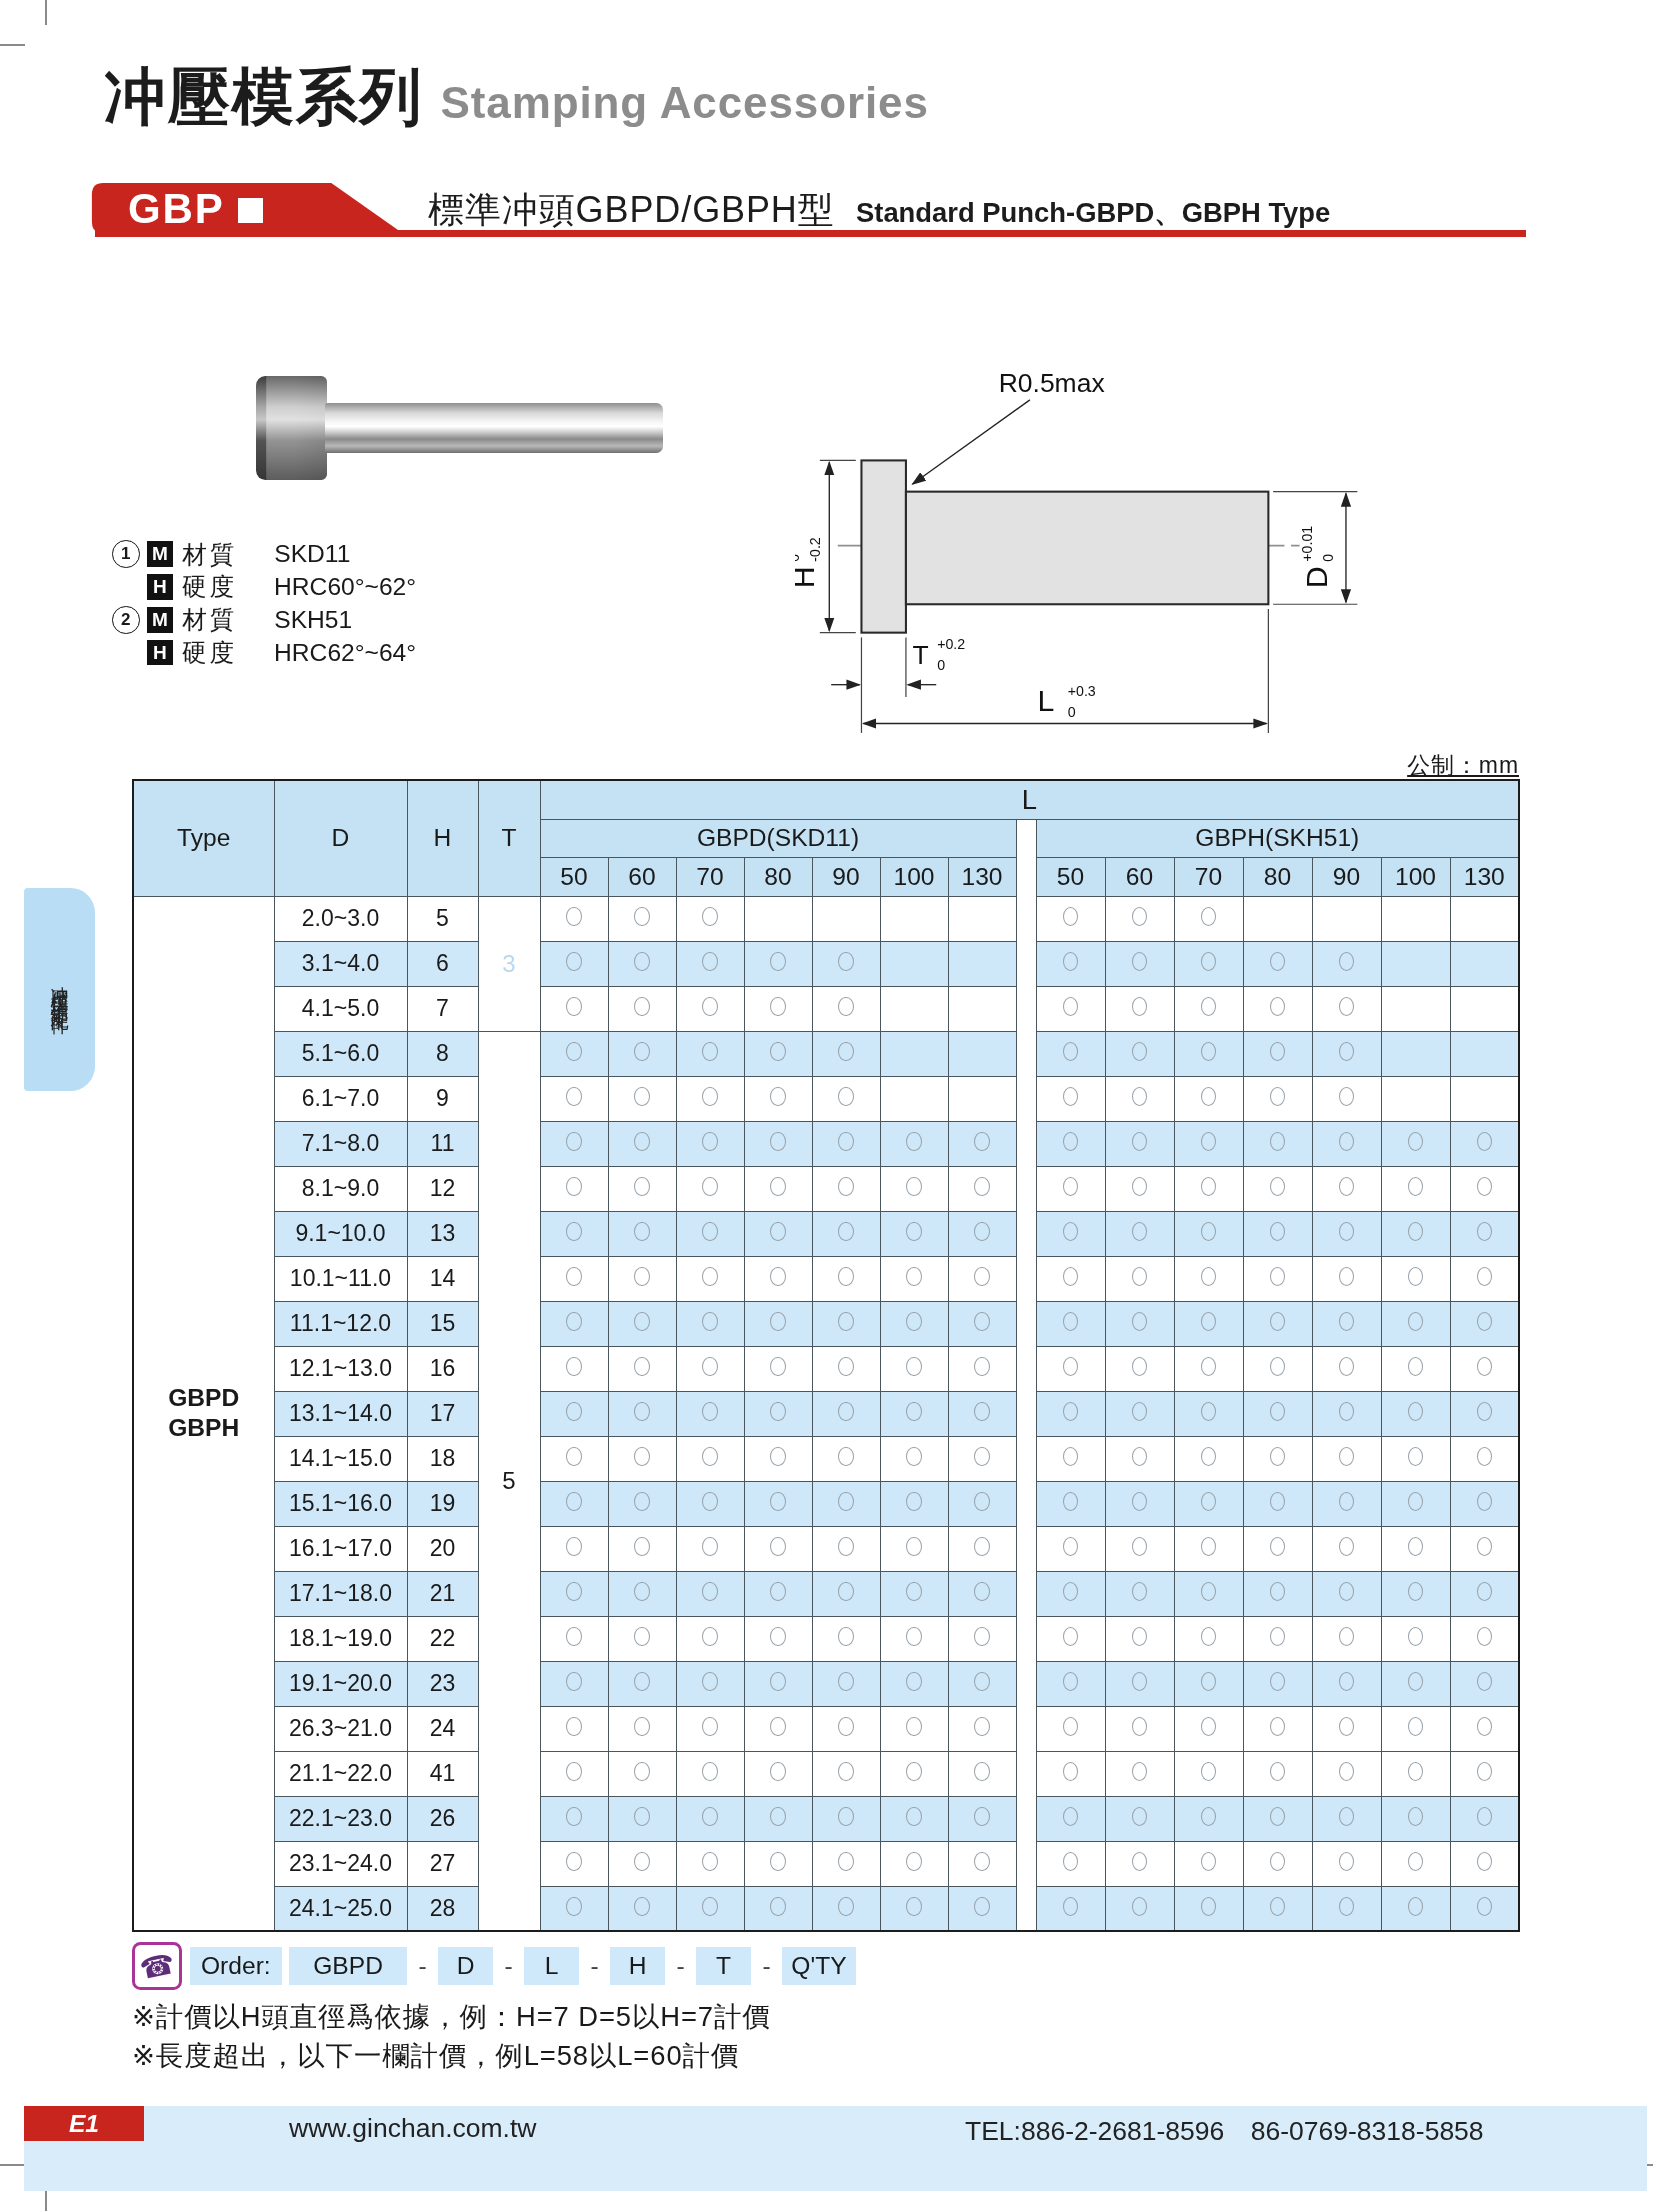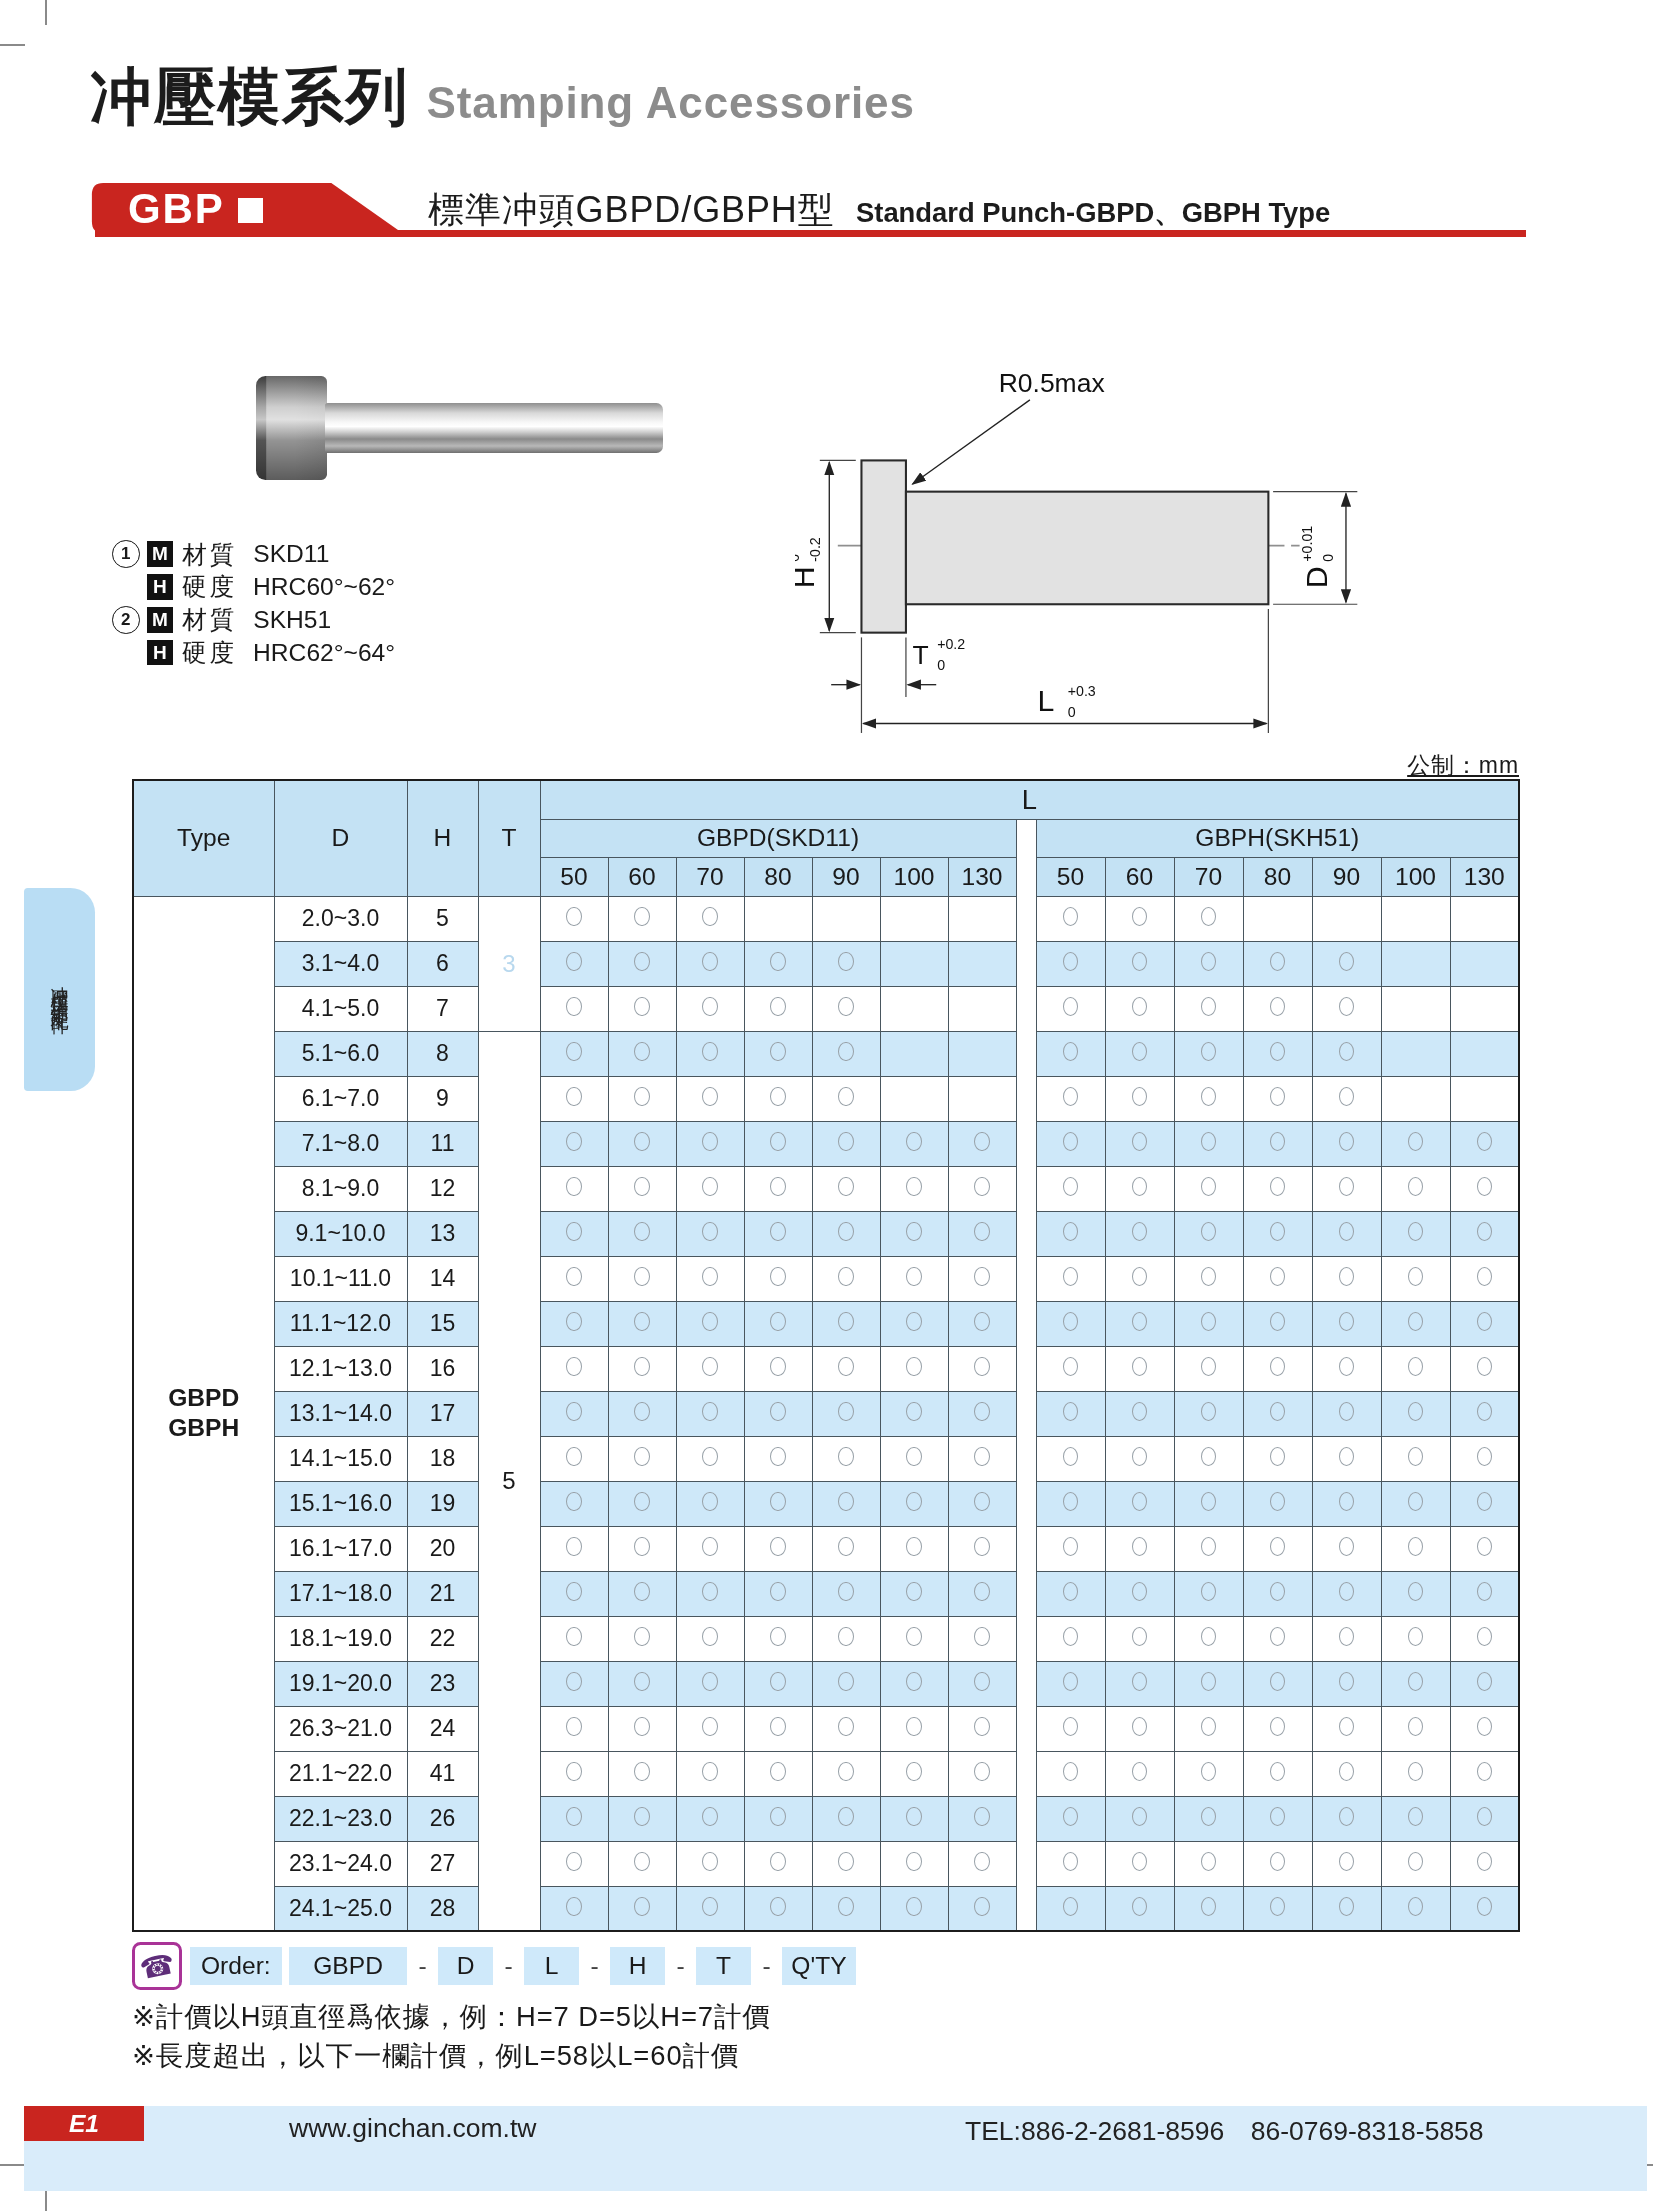--- a/index.html
+++ b/index.html
@@ -2,21 +2,21 @@
 <html style="font-size:15px"><head>
 <meta charset="utf-8">
 <style>
   html,body{margin:0;padding:0;background:#fff;}
   #page{position:relative;width:1653px;height:2212px;background:#fff;overflow:hidden;
         font-family:"Liberation Sans","DejaVu Sans",sans-serif;color:#1a1a1a;}
   
   .mark{position:absolute;background:#8a8a8a;}
   
   .title-row{position:absolute;left:90px;top:55px;display:flex;align-items:baseline;gap:17px;}
-  .title-cjk{font-size:62px;font-weight:bold;letter-spacing:1.9px;color:#1c1c1c;}
+  .title-cjk{font-size:62px;font-weight:bold;letter-spacing:1.9px;color:#1c1c1c;margin-left:14px;}
   .title-en{font-size:44px;font-weight:bold;color:#8c8c8c;letter-spacing:0.9px;}
   .red-line{position:absolute;left:95px;top:230px;width:1431px;height:6.6px;background:#c9251f;}
   .badge-wrap{position:absolute;left:90px;top:181px;width:317px;height:54px;}
   .badge-text{position:absolute;left:38px;top:3.8px;display:flex;align-items:center;gap:13.2px;
               color:#fff;font-size:42px;font-weight:900;letter-spacing:1.9px;}
   .badge-square{display:inline-block;width:24.6px;height:24.6px;background:#fff;margin-top:3.8px;}
   .subtitle-cjk{position:absolute;left:428px;top:186px;font-size:36px;font-weight:500;color:#1c1c1c;letter-spacing:0.9px;}
   .subtitle-en{position:absolute;left:856px;top:195px;font-size:27.4px;font-weight:bold;color:#1c1c1c;}
   
   .photo-head{position:absolute;left:256px;top:376px;width:71px;height:104px;border-radius:9.5px 5.7px 5.7px 9.5px;
@@ -26,21 +26,21 @@
      background:linear-gradient(180deg,#8f8f8f,#d8d8d8 20%,#f7f7f7 38%,#ffffff 47%,#cfcfcf 58%,#8a8a8a 72%,#b8b8b8 86%,#6f6f6f);}
   
   .materials{position:absolute;left:112px;top:538px;font-size:24.6px;}
   .mat-line{display:flex;align-items:center;height:32px;margin-bottom:0.9px;}
   .cnum{display:inline-flex;width:25.6px;height:25.6px;border:1.9px solid #111;border-radius:50%;
         align-items:center;justify-content:center;font-size:17px;font-weight:bold;margin-right:7.6px;}
   .cnum-spacer{display:inline-block;width:35px;}
   .mbadge{display:inline-flex;width:25.6px;height:25.6px;background:#111;color:#fff;font-weight:bold;font-size:19px;
         align-items:center;justify-content:center;margin-right:9.5px;}
   .mtext{display:inline-block;width:71px;letter-spacing:2.8px;}
-  .mvalue{display:inline-block;}
+  .mvalue{display:inline-block;margin-left:21px;}
   
   .drawing{position:absolute;left:795px;top:274px;}
   
   .side-tab{position:absolute;left:24px;top:888px;width:71px;height:203px;background:#b9ddf4;
        border-radius:3.8px 24.6px 24.6px 3.8px;display:flex;align-items:center;justify-content:center;}
   .side-tab span{writing-mode:vertical-rl;text-orientation:upright;font-size:18px;letter-spacing:3.8px;color:#222;}
   
   .unit-note{position:absolute;left:1306px;top:750px;width:213px;text-align:right;font-size:23px;letter-spacing:0.9px;text-decoration:underline;}
   
   .tablewrap{position:absolute;left:132px;top:779px;width:1386px;}

